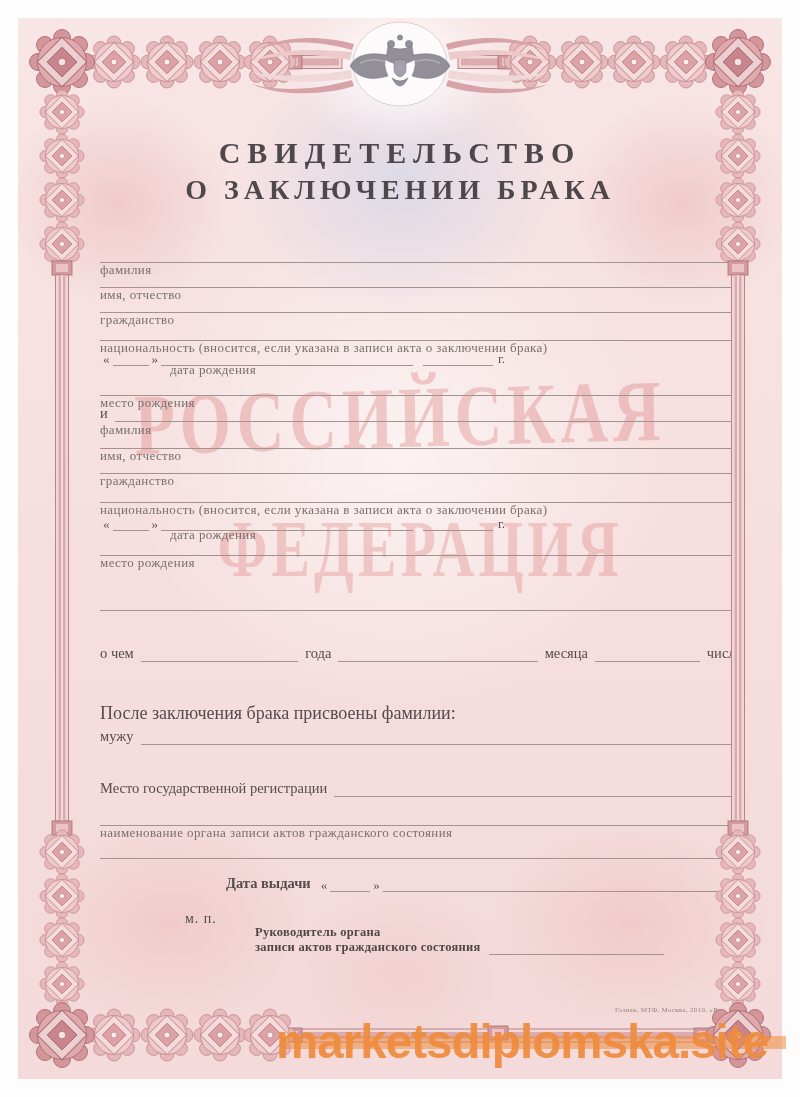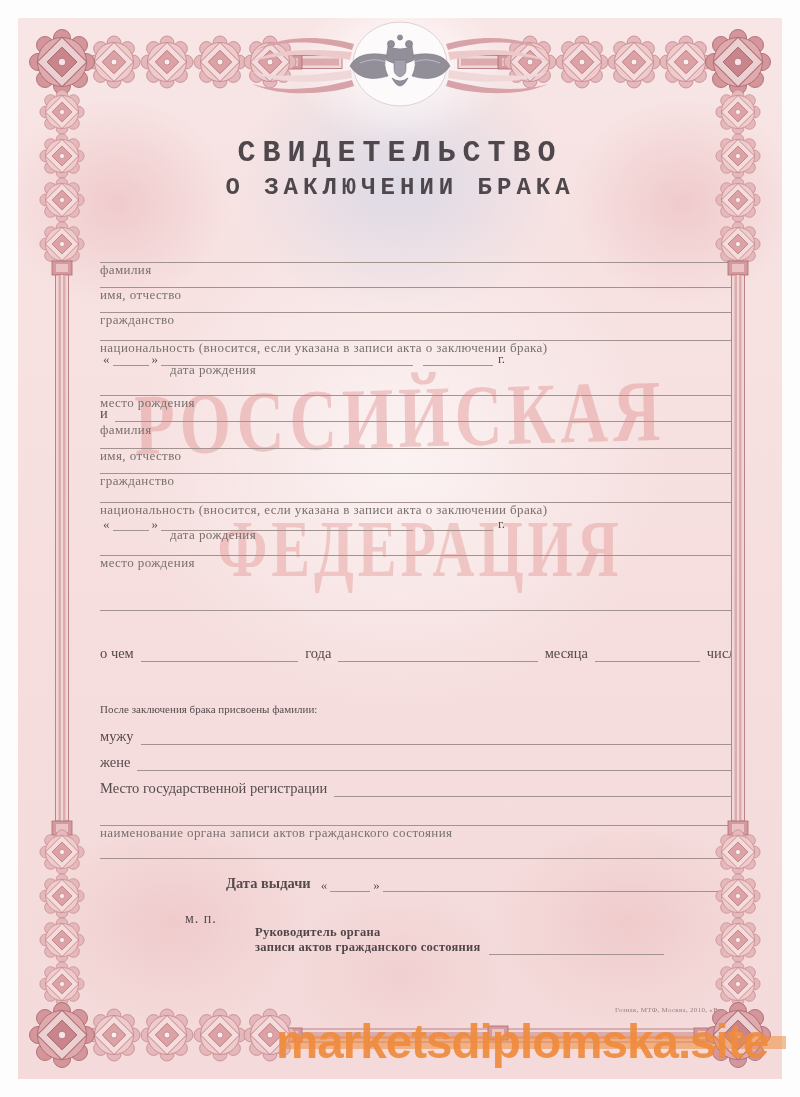--- a/index.html
+++ b/index.html
@@ -13,41 +13,41 @@
       radial-gradient(ellipse 165px 150px at 13% 185px, rgba(234,182,185,.55), rgba(234,182,185,0) 70%),
       radial-gradient(ellipse 165px 150px at 87% 185px, rgba(234,182,185,.55), rgba(234,182,185,0) 70%),
       radial-gradient(ellipse 360px 330px at 50% 440px, rgba(252,246,246,.85), rgba(252,246,246,0) 75%),
       radial-gradient(ellipse 200px 150px at 20% 905px, rgba(236,189,191,.55), rgba(236,189,191,0) 70%),
       radial-gradient(ellipse 200px 150px at 80% 905px, rgba(236,189,191,.55), rgba(236,189,191,0) 70%),
       radial-gradient(ellipse 160px 120px at 50% 955px, rgba(238,196,198,.5), rgba(238,196,198,0) 70%),
       linear-gradient(180deg,#f8e5e5,#f6dede 55%,#f4dada);
   }
   .border-svg{position:absolute;left:0;top:0;width:800px;height:1097px;z-index:3;pointer-events:none;}
   
-  .title{position:absolute;left:0;right:0;top:118px;text-align:center;z-index:2;color:#4e484c;font-family:Liberation Mono, monospace;}
+  .title{position:absolute;left:0;right:0;top:118px;text-align:center;z-index:2;color:#4e484c;}
   .title .t1{font-size:30px;font-weight:700;letter-spacing:7px;}
-  .title .t2{font-size:24px;font-weight:700;letter-spacing:5px;margin-top:4px;}
+  .title .t2{font-size:28px;font-weight:700;letter-spacing:5px;margin-top:4px;}
   
   .wm{position:absolute;left:0;right:0;z-index:1;text-align:center;font-weight:700;white-space:nowrap;pointer-events:none;}
   .wm1{top:362px;font-size:66px;letter-spacing:5px;color:rgba(219,116,114,.33);transform:scaleY(1.32) rotate(-1.2deg);}
   .wm2{top:498px;font-size:58px;letter-spacing:4px;color:rgba(219,116,114,.30);transform:scaleY(1.38);padding-left:40px;}
   
   .ul{position:absolute;left:82px;right:40px;height:14px;border-bottom:1px solid #a2938e;z-index:2;}
   .cap{position:absolute;top:15px;left:0;right:0;text-align:left;font-size:13px;line-height:1;
        letter-spacing:.4px;color:#77706d;white-space:nowrap;}
   .flexrow{display:flex;align-items:flex-end;border-bottom:none;height:18px;}
   .dash{display:inline-block;height:14px;border-bottom:1px solid #a2938e;}
   .grow{flex:1;}
   .w36{width:36px;} .w40{width:40px;} .w70{width:70px;} .w150{width:150px;} .w175{width:175px;}
   .q{font-size:13px;line-height:1.1;color:#554b4d;padding:0 3px;}
   .yr{font-size:13px;line-height:1.1;color:#554b4d;margin-left:5px;}
   .lbl{font-size:14.5px;line-height:1.15;color:#554b4d;margin-right:7px;white-space:nowrap;}
   .lbl.mid{margin-left:7px;}
   .capleft{left:70px;right:auto;width:200px;}
-  .txt{position:absolute;left:82px;font-size:11px;color:#554b4d;z-index:2;white-space:nowrap;}
+  .txt{position:absolute;left:82px;font-size:18px;color:#554b4d;z-index:2;white-space:nowrap;}
   .seal{position:absolute;left:167px;font-size:14px;letter-spacing:1px;color:#554b4d;z-index:2;}
   .head{position:absolute;left:237px;right:110px;z-index:2;color:#50464a;font-size:12.5px;font-weight:600;
         letter-spacing:.3px;line-height:1.2;}
   .head .hrow{display:flex;align-items:center;}
   .imprint{position:absolute;right:58px;top:988px;font-size:7px;color:#93837f;letter-spacing:.3px;z-index:2;}
   
   .site-band{position:absolute;left:280px;top:1036px;width:506px;height:13px;background:#ef8c3e;opacity:.55;z-index:5;}
   .site-wm{position:absolute;left:276px;top:1013px;z-index:6;font-family:"Liberation Sans","DejaVu Sans",sans-serif;
            font-weight:700;font-size:49px;letter-spacing:-1px;color:#ef8c3e;opacity:.93;white-space:nowrap;
            transform:scaleX(.97);transform-origin:left center;}
@@ -127,24 +127,20 @@
       <span class="dash grow" style="flex:1.9"></span>
       <span class="lbl mid">месяца</span>
       <span class="dash grow" style="flex:1"></span>
       <span class="lbl mid" style="margin-right:0">числа</span>
     </div>
 
     <div class="txt" style="top:685px">После заключения брака присвоены фамилии:</div>
 
     <div class="ul flexrow" style="top:707px;height:20px">
       <span class="lbl">мужу</span>
-      <span class="dash grow"></span>
-    </div>
-    <div class="ul flexrow" style="top:733px;height:20px">
-      <span class="lbl">жене</span>
       <span class="dash grow"></span>
     </div>
     <div class="ul flexrow" style="top:759px;height:20px">
       <span class="lbl">Место государственной регистрации</span>
       <span class="dash grow"></span>
     </div>
     <div class="ul" style="top:793px">
       <span class="cap">наименование органа записи актов гражданского состояния</span>
     </div>
     <div class="ul" style="top:826px"></div>

